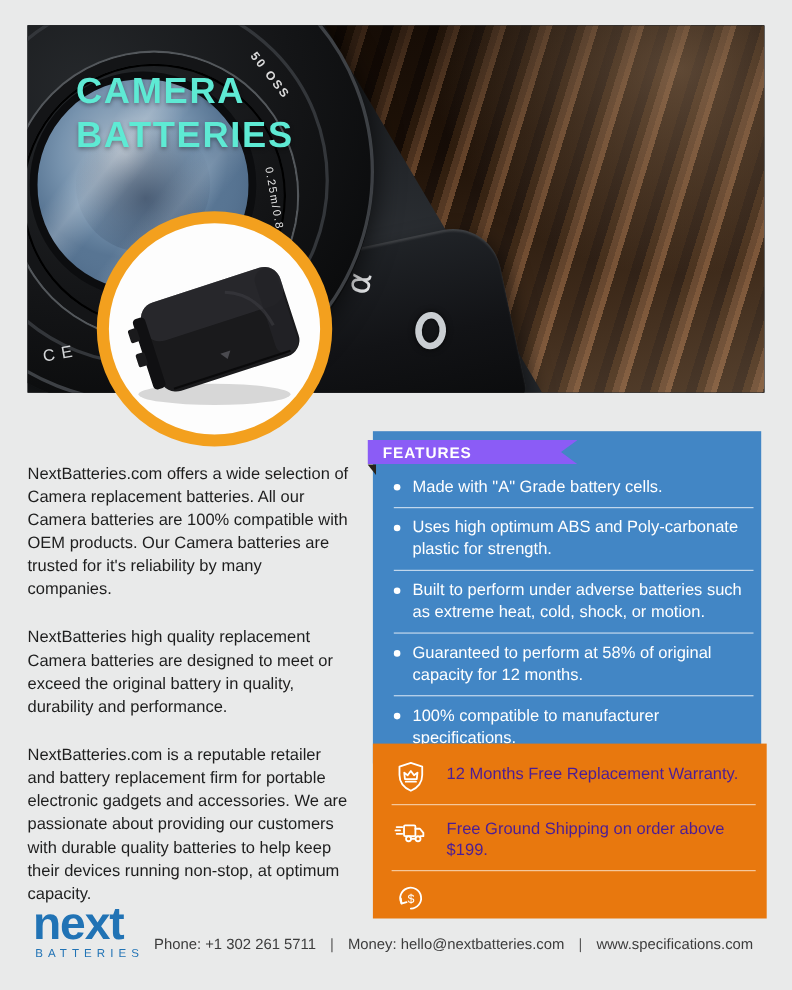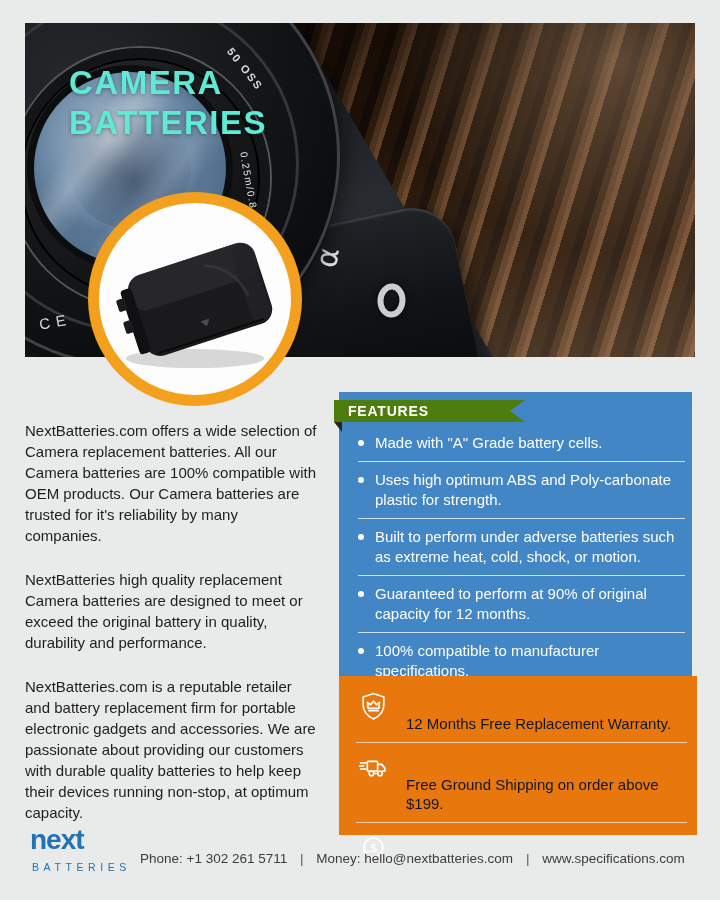--- a/index.html
+++ b/index.html
@@ -61,42 +61,42 @@
   .battery-circle svg{display:block;margin:0 auto;}
 
   
   .intro{position:absolute;left:25px;top:420px;width:292px;color:#1e1e1e;
         font-size:15px;line-height:21px;}
   .intro p{margin:0 0 23px 0;}
 
   
   .features-box{position:absolute;left:339px;top:392px;width:353px;min-height:266px;
         background:#4286c5;padding:34px 0 6px 0;box-sizing:border-box;}
-  .ribbon{position:absolute;left:-5px;top:8px;height:22px;width:191px;background:#4d7c0f;
+  .ribbon{position:absolute;left:-5px;top:8px;height:22px;width:191px;background:#8b5cf6;
         clip-path:polygon(0 0,100% 0,calc(100% - 15px) 50%,100% 100%,0 100%);
         color:#fff;font-weight:bold;font-size:14px;line-height:22px;
         padding-left:14px;letter-spacing:.8px;box-sizing:border-box;}
   .ribbon-fold{position:absolute;left:-5px;top:30px;width:8px;height:10px;background:#27221a;
         clip-path:polygon(0 0,100% 0,100% 100%);}
   .f-row{display:flex;gap:11px;padding:7px 10px 7px 19px;}
   .f-dot{width:6px;height:6px;border-radius:50%;background:#fff;margin-top:7px;flex:none;}
   .f-text{color:#fff;font-size:15px;line-height:20px;max-width:302px;}
   .f-sep{height:1px;background:rgba(255,255,255,.75);margin:1px 7px 1px 19px;}
 
   
   .guarantee-box{position:absolute;left:339px;top:676px;width:358px;height:159px;
         background:#e8780e;box-sizing:border-box;padding:6px 0 4px 0;}
   .g-row{display:flex;align-items:flex-start;gap:17px;padding:9px 10px 9px 19px;}
   .g-icon{flex:none;width:31px;height:31px;}
-  .g-text{color:#0f172a;font-size:15px;line-height:19px;padding-top:3px;max-width:268px;margin-top:20px;}
+  .g-text{color:#4c1d95;font-size:15px;line-height:19px;padding-top:3px;max-width:268px;}
   .g-sep{height:1px;background:rgba(255,255,255,.65);margin:0 10px 0 17px;}
 
   
   .brand-logo{position:absolute;left:30px;top:822px;color:#2173b5;}
-  .logo-name{font-size:28px;line-height:36px;font-weight:bold;letter-spacing:-1px;display:block;}
+  .logo-name{font-size:42px;line-height:36px;font-weight:bold;letter-spacing:-1px;display:block;}
   .logo-sub{font-size:10.5px;letter-spacing:4.6px;display:block;margin:3px 0 0 2px;}
   .contact-bar{position:absolute;left:140px;top:851px;color:#3c3c3c;font-size:13.5px;}
   .contact-bar .sep{margin:0 9px;color:#5a5a5a;}
 </style>
 </head>
 <body>
 
 <div class="hero">
   <div class="slate"></div>
   <div class="bark"></div>
@@ -160,21 +160,21 @@
   <div class="f-sep"></div>
 
   <div class="f-row">
     <span class="f-dot"></span>
     <span class="f-text">Built to perform under adverse batteries such as extreme heat, cold, shock, or motion.</span>
   </div>
   <div class="f-sep"></div>
 
   <div class="f-row">
     <span class="f-dot"></span>
-    <span class="f-text">Guaranteed to perform at 90% of original capacity for 12 months.</span>
+    <span class="f-text">Guaranteed to perform at 58% of original capacity for 12 months.</span>
   </div>
   <div class="f-sep"></div>
 
   <div class="f-row">
     <span class="f-dot"></span>
     <span class="f-text">100% compatible to manufacturer specifications.</span>
   </div>
 </div>
 
 <div class="guarantee-box">

